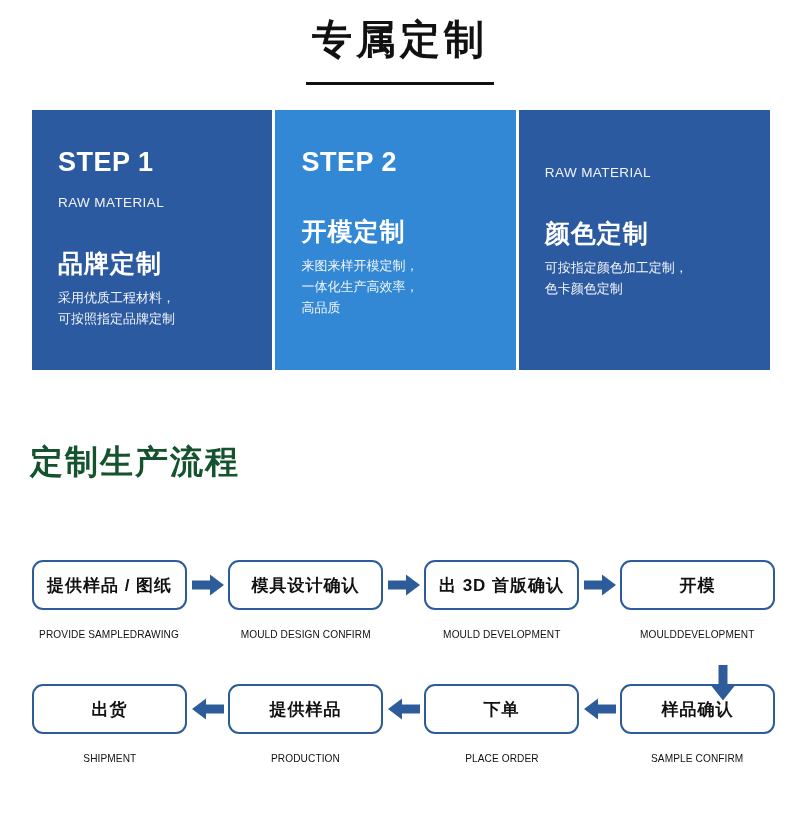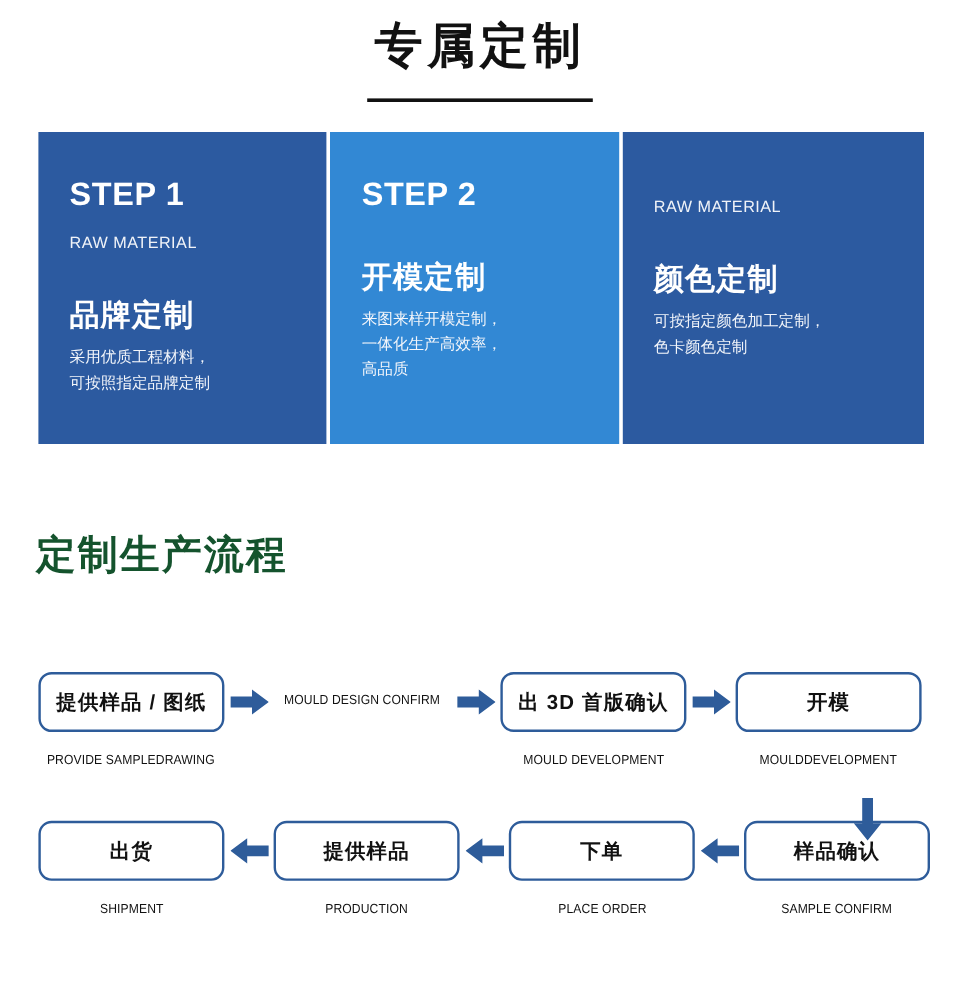--- a/index.html
+++ b/index.html
@@ -226,20 +226,21 @@
       <div class="flow-caption">PROVIDE SAMPLEDRAWING</div>
     </div>
 
     <div class="arrow-cell">
       <svg class="arrow-right" viewBox="0 0 32 22">
         <path d="M0 6.5 H18 V0.5 L32 11 L18 21.5 V15.5 H0 Z" fill="#2E5C9A"></path>
       </svg>
     </div>
 
     <div class="flow-cell">
+      <div class="flow-box">模具设计确认</div>
       <div class="flow-caption">MOULD DESIGN CONFIRM</div>
     </div>
 
     <div class="arrow-cell">
       <svg class="arrow-right" viewBox="0 0 32 22">
         <path d="M0 6.5 H18 V0.5 L32 11 L18 21.5 V15.5 H0 Z" fill="#2E5C9A"></path>
       </svg>
     </div>
 
     <div class="flow-cell">

